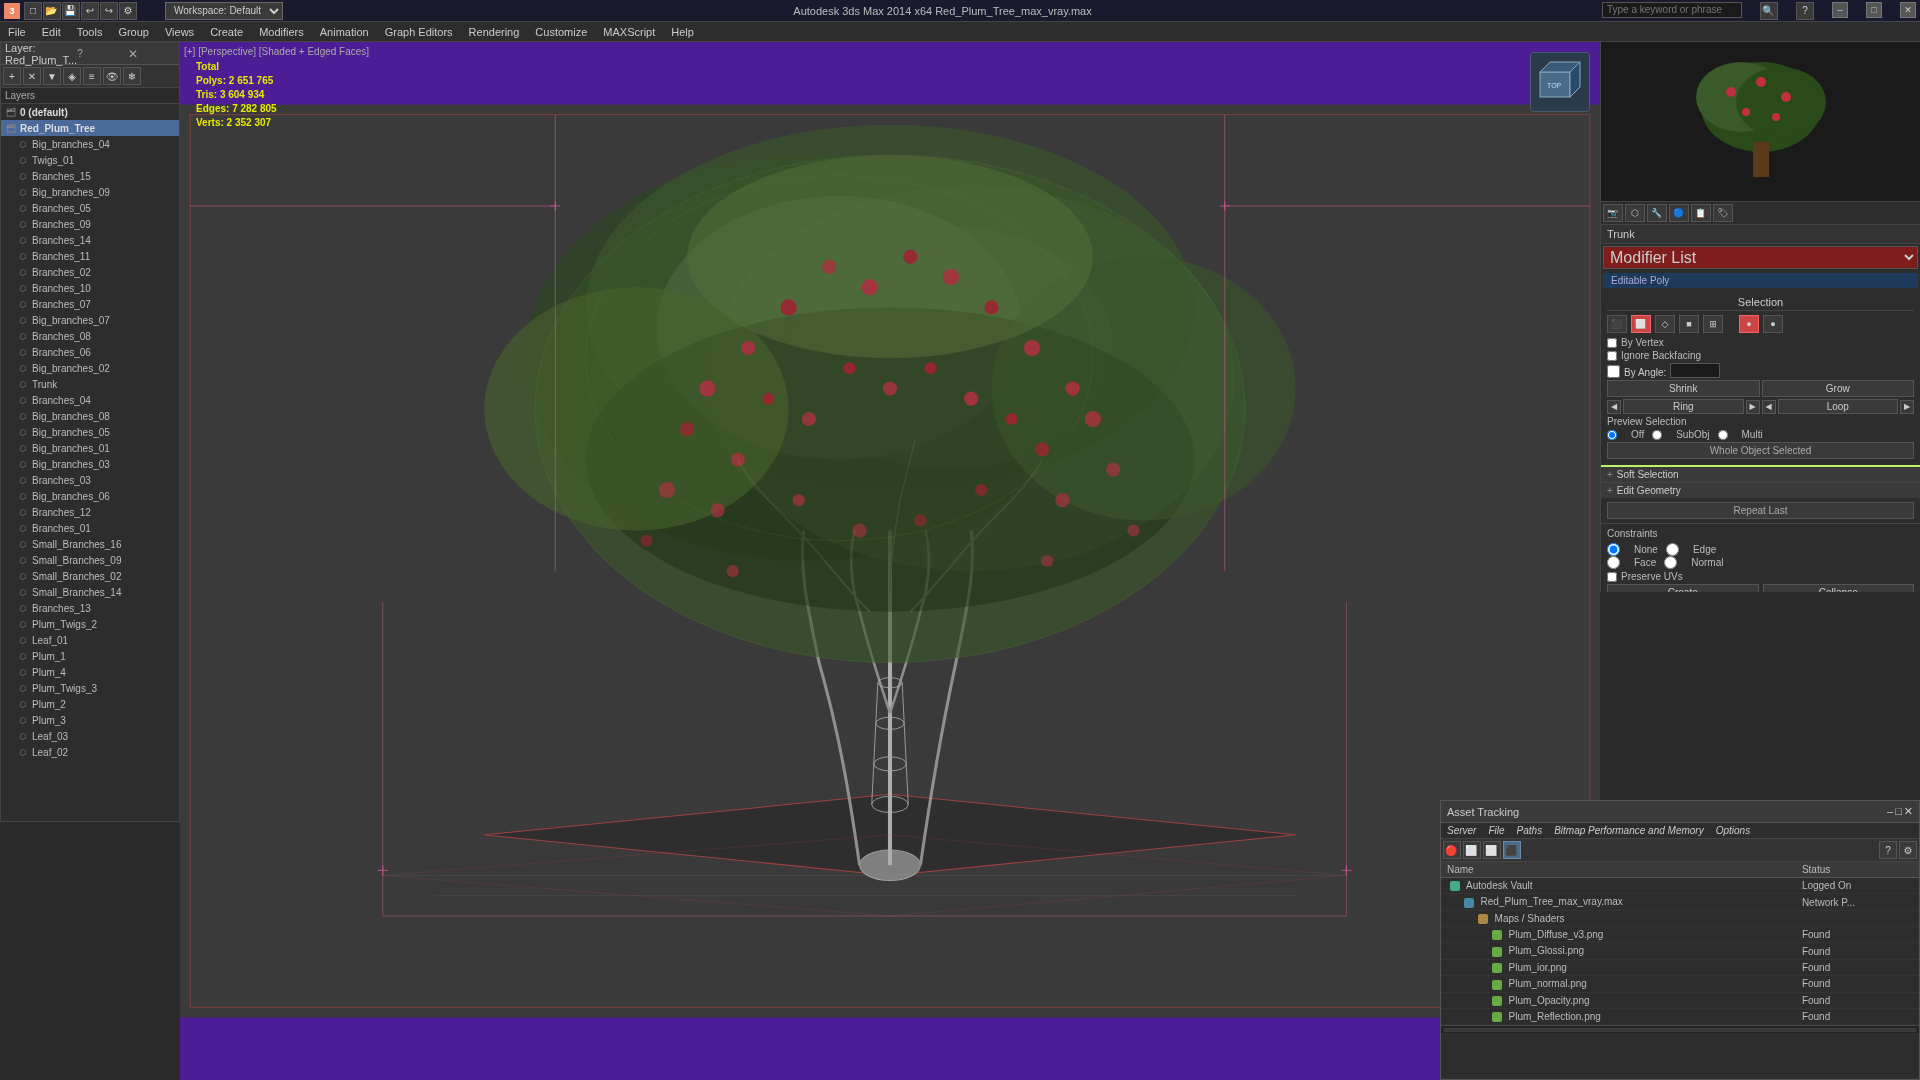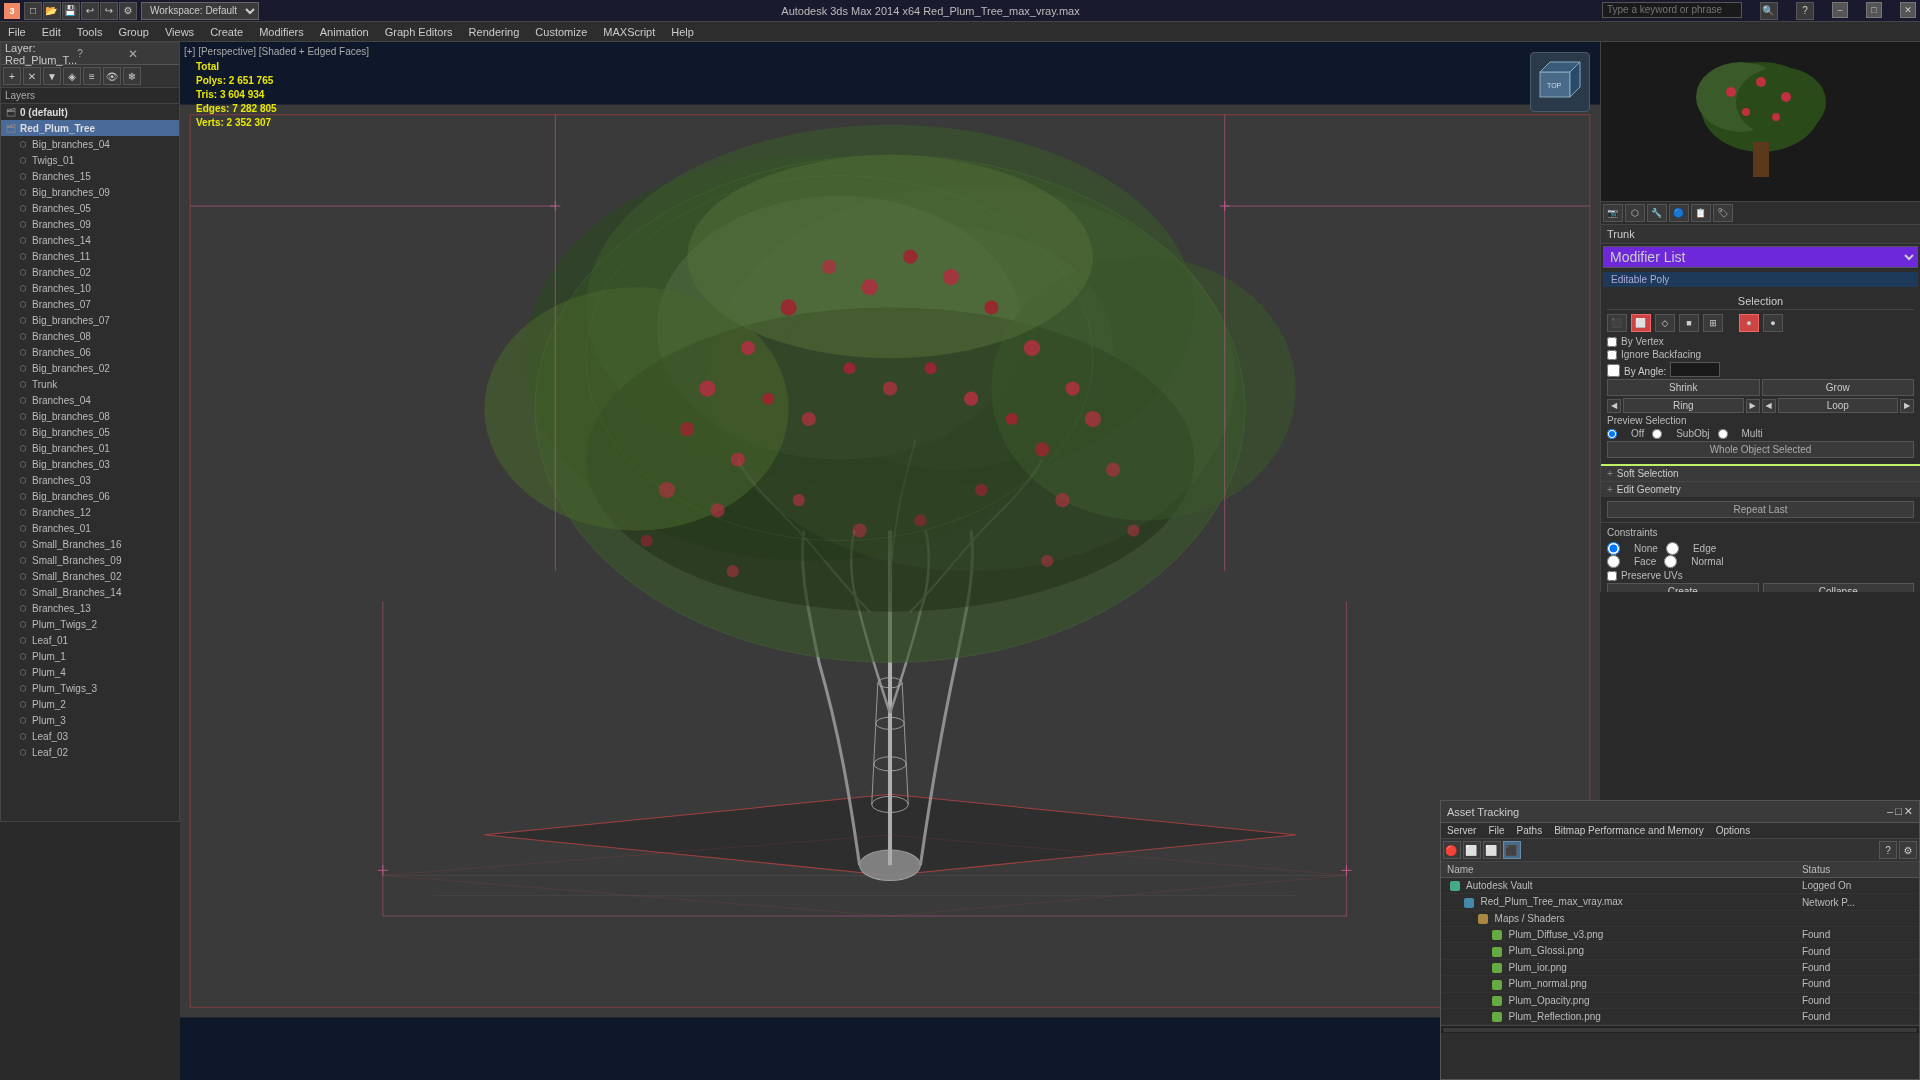--- a/index.html
+++ b/index.html
@@ -4,21 +4,21 @@
   <style>
     * { margin: 0; padding: 0; box-sizing: border-box; }
     body { width: 1920px; height: 1080px; overflow: hidden; background: #2a2a2a; font-family: 'Segoe UI', Arial, sans-serif; font-size: 11px; color: #ccc; }
 
     
     #title-bar { height: 22px; background: #1a1a2e; display: flex; align-items: center; justify-content: space-between; padding: 0 4px; border-bottom: 1px solid #444; }
     #title-bar .left { display: flex; align-items: center; gap: 4px; }
     #title-bar .title-text { color: #bbb; font-size: 11px; flex: 1; text-align: center; }
     #title-bar .window-controls { display: flex; gap: 18px; }
     #title-bar .win-btn { width: 16px; height: 16px; background: #555; border: 1px solid #777; color: #ccc; font-size: 9px; display: flex; align-items: center; justify-content: center; cursor: pointer; }
-    .workspace-dropdown { background: #3a3a3a; border: 1px solid #666; color: #ccc; font-size: 10px; padding: 1px 4px; height: 18px; }
+    .workspace-dropdown { background: #3a3a3a; border: 1px solid #666; color: #ccc; font-size: 10px; padding: 1px 4px; height: 18px; margin-left: 24px; }
     .app-icon { width: 16px; height: 16px; background: #e86; display: flex; align-items: center; justify-content: center; font-size: 9px; font-weight: bold; color: white; }
     .toolbar-icons { display: flex; gap: 1px; }
     .tb-icon { width: 18px; height: 18px; background: #3a3a3a; border: 1px solid #555; display: flex; align-items: center; justify-content: center; font-size: 10px; color: #ccc; cursor: pointer; }
 
     
     #menu-bar { height: 20px; background: #2d2d2d; display: flex; align-items: center; border-bottom: 1px solid #444; }
     .menu-item { padding: 2px 8px; cursor: pointer; color: #ccc; font-size: 11px; }
     .search-input { background: #1a1a1a; border: 1px solid #555; color: #aaa; font-size: 10px; padding: 1px 4px; height: 16px; width: 140px; }
 
     
@@ -36,21 +36,21 @@
     #layers-toolbar .tb-icon { width: 18px; height: 18px; }
     #layers-header { padding: 2px 4px; font-size: 10px; color: #aaa; border-bottom: 1px solid #444; background: #2a2a2a; }
     #layers-list { overflow-y: auto; height: calc(100% - 80px); }
     .layer-item { display: flex; align-items: center; padding: 1px 4px; cursor: pointer; font-size: 10px; color: #bbb; height: 16px; }
     .layer-item.selected { background: #4a6a9a; color: white; }
     .layer-item.parent { color: #ddd; font-weight: bold; }
     .layer-item .indent { width: 12px; display: inline-block; }
     .layer-icon { width: 12px; height: 12px; margin-right: 3px; display: inline-flex; align-items: center; justify-content: center; font-size: 8px; color: #888; }
 
     
-    #viewport { position: absolute; top: 42px; left: 180px; right: 320px; bottom: 0; background: #0f172a; overflow: hidden; }
+    #viewport { position: absolute; top: 42px; left: 180px; right: 320px; bottom: 0; background: #4c1d95; overflow: hidden; }
 
     
     #right-panel { position: absolute; top: 42px; right: 0; width: 320px; height: 550px; background: #2d2d2d; border-left: 1px solid #444; }
 
     
     #selection-panel { padding: 4px 6px; border-bottom: 2px solid #bef264; }
     .section-title { font-size: 11px; color: #ccc; text-align: center; padding: 2px 0; border-bottom: 1px solid #444; margin-bottom: 4px; }
     .selection-icons { display: flex; gap: 4px; align-items: center; margin-bottom: 4px; }
     .sel-icon { width: 20px; height: 18px; background: #3a3a3a; border: 1px solid #555; display: flex; align-items: center; justify-content: center; font-size: 9px; color: #ccc; cursor: pointer; }
     .sel-icon.active { background: #c44; border-color: #e66; }
@@ -80,21 +80,21 @@
     .radio-label { display: flex; align-items: center; gap: 14px; }
     .create-attach { display: flex; gap: 4px; margin: 2px 0; }
     .ca-btn { flex: 1; background: #3a3a3a; border: 1px solid #555; color: #ccc; font-size: 10px; padding: 2px; text-align: center; cursor: pointer; }
 
     
     #asset-panel { position: absolute; bottom: 0; right: 0; width: 480px; height: 280px; background: #2d2d2d; border: 1px solid #555; z-index: 30; }
     #asset-title-bar { height: 22px; background: #3a3a3a; display: flex; align-items: center; padding: 0 6px; border-bottom: 1px solid #555; }
     #asset-title-bar span { flex: 1; font-size: 11px; color: #ccc; }
     #asset-title-bar .win-btns { display: flex; gap: 2px; }
     #asset-menu { display: flex; align-items: center; gap: 0; border-bottom: 1px solid #444; }
-    #asset-menu .menu-item { font-size: 10px; padding: 2px 6px; }
+    #asset-menu .menu-item { font-size: 10px; padding: 2px 6px; font-style: italic; }
     #asset-toolbar { display: flex; gap: 2px; padding: 2px; background: #333; border-bottom: 1px solid #444; align-items: center; }
     #asset-toolbar .tb-icon { width: 18px; height: 18px; }
     #asset-table { flex: 1; overflow-y: auto; }
     #asset-table table { width: 100%; border-collapse: collapse; font-size: 10px; }
     #asset-table th { background: #3a3a3a; color: #bbb; padding: 2px 6px; border-bottom: 1px solid #555; text-align: left; font-weight: normal; position: sticky; top: 0; }
     #asset-table td { padding: 2px 6px; border-bottom: 1px solid #333; color: #bbb; }
     .status-found { color: #6c6; }
     .status-network { color: #6af; }
     .status-loggedon { color: #8cf; }
     .asset-scrollbar { height: 8px; background: #222; border-top: 1px solid #444; display: flex; align-items: center; padding: 0 2px; }
@@ -386,21 +386,21 @@
     <div class="rp-icon">📷</div>
     <div class="rp-icon">⬡</div>
     <div class="rp-icon">🔧</div>
     <div class="rp-icon">🔵</div>
     <div class="rp-icon">📋</div>
     <div class="rp-icon">🏷</div>
   </div>
 
   <div class="trunk-label">Trunk</div>
   <div style="padding:2px;">
-    <select style="width:100%;background:#6d28d9;border:1px solid #555;color:#ccc;font-size:14px;padding:1px 2px;">
+    <select style="width:100%;background:#7f1d1d;border:1px solid #555;color:#ccc;font-size:16px;padding:1px 2px;">
       <option>Modifier List</option>
     </select>
   </div>
   <div style="background:#1e3a5a;padding:2px 8px;font-size:10px;color:#aad;margin:2px;">
     <span>Editable Poly</span>
   </div>
 
   <div id="selection-panel">
     <div class="section-title">Selection</div>
 

